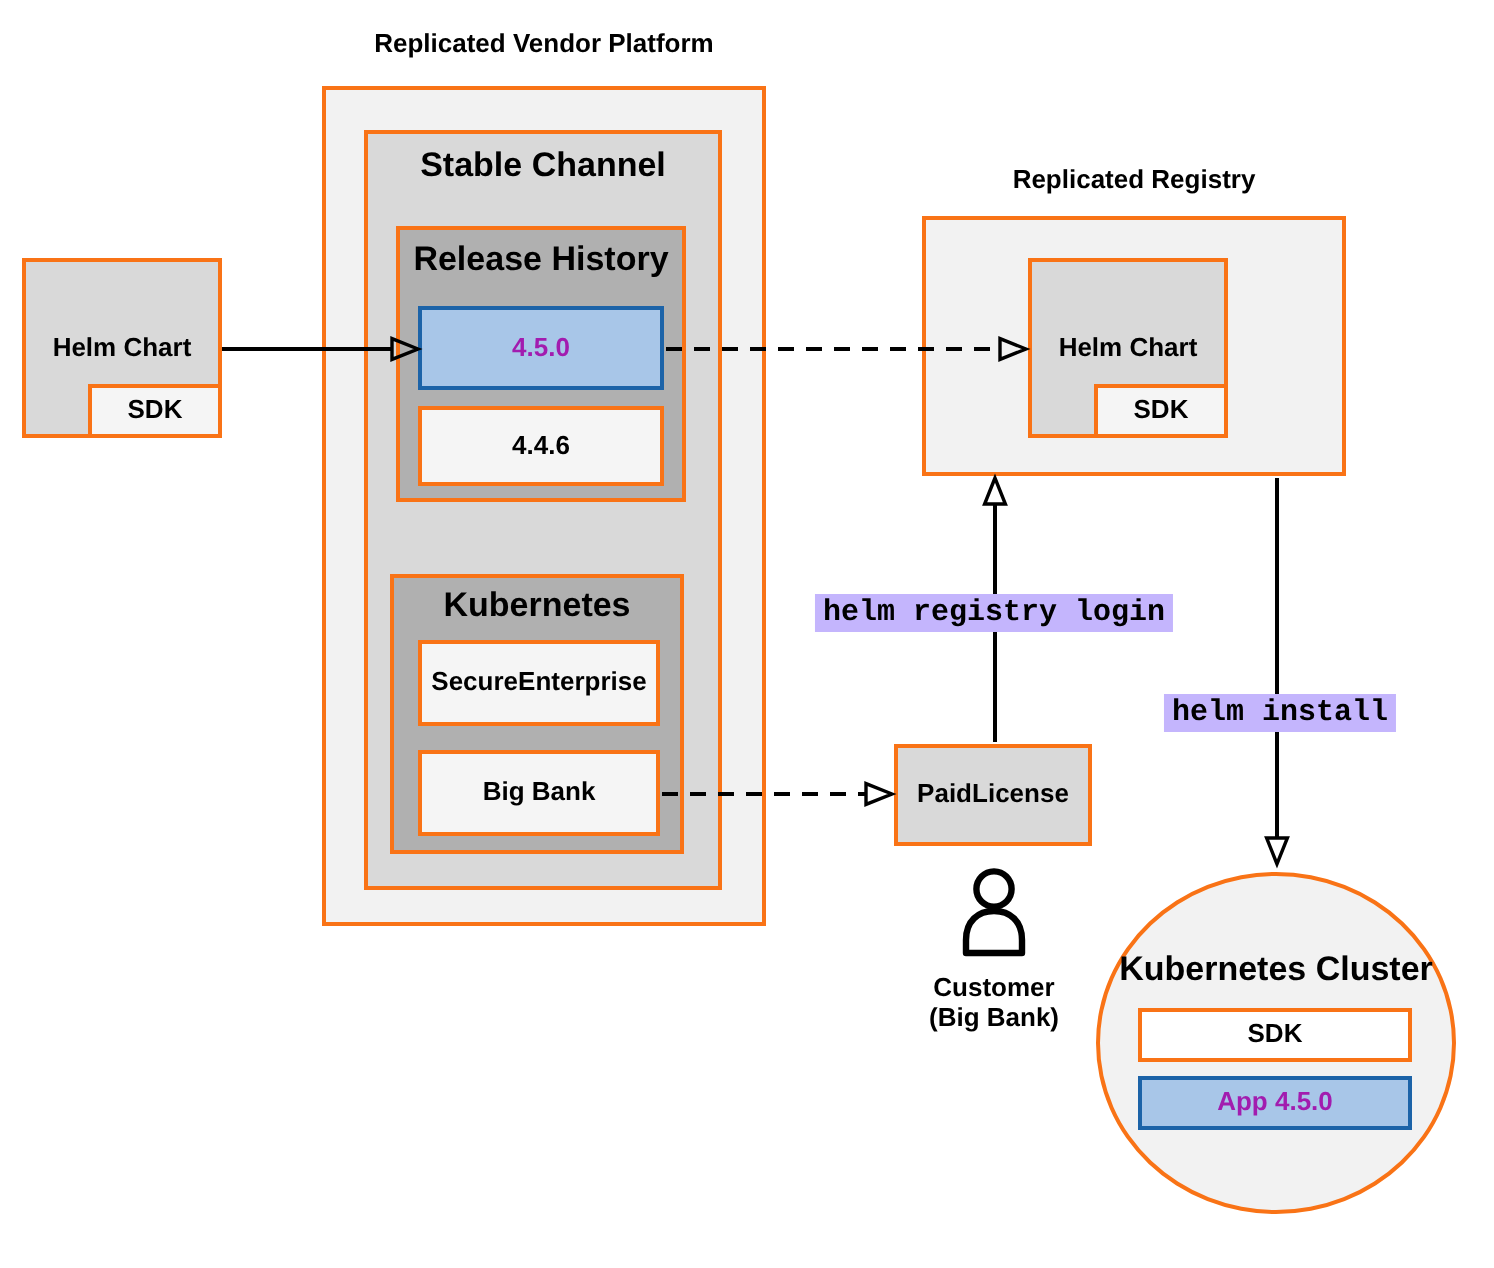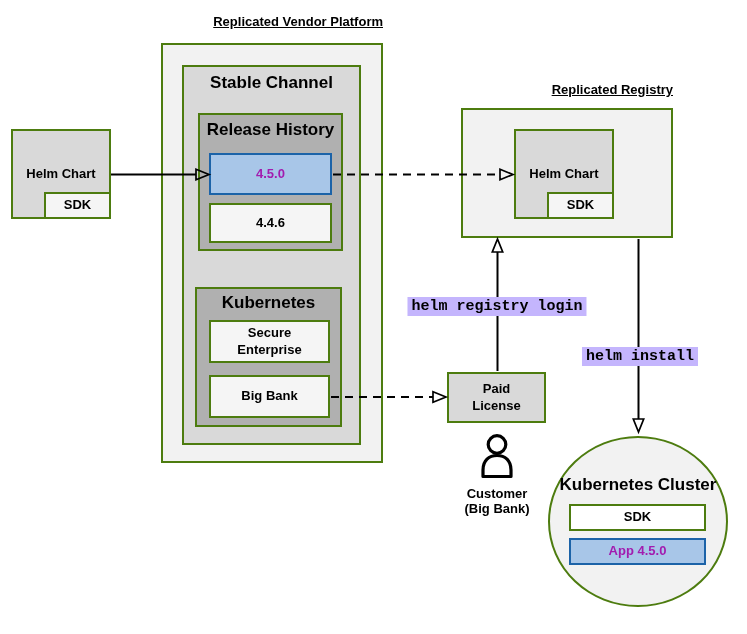--- a/index.html
+++ b/index.html
@@ -3,31 +3,31 @@
 <meta charset="utf-8">
 <style>
   html,body { margin:0; padding:0; background:#ffffff; }
   .canvas {
     position:relative; width:747px; height:634px; background:#ffffff;
     font-family:"Liberation Sans", sans-serif; font-weight:bold; color:#000;
     overflow:hidden;
   }
   .abs { position:absolute; box-sizing:border-box; }
   .box {
-    border:2px solid #4d7c0f; display:flex; align-items:center; justify-content:center;
+    border:2px solid #f97316; display:flex; align-items:center; justify-content:center;
     text-align:left; font-size:13px; line-height:1.25;
   }
-  .col { flex-direction:column; }
+  .col { flex-direction:row; }
   .fill-light { background:#f2f2f2; }
   .fill-mid   { background:#d9d9d9; }
   .fill-dark  { background:#b0b0b0; }
   .fill-off   { background:#f5f5f5; }
   .fill-white { background:#ffffff; }
   .blue-box { background:#a8c6e8; border-color:#1c63a8; color:#a21caf; }
-  .diagram-title { font-size:13px; text-align:right; line-height:16px;text-decoration:underline; }
+  .diagram-title { font-size:13px; text-align:center; line-height:16px; }
   .container-label { text-align:center; font-size:17px; line-height:15px; }
   .circle { border-radius:50%; }
   .cmd {
     font-family:Liberation Mono, monospace; font-weight:bold; font-size:15px;
     background:#c4b5fd; padding:1px 4px; white-space:nowrap; transform:translateX(-50%);
   }
   .actor-label { text-align:center; font-size:13px; line-height:15px; }
   svg.overlay { position:absolute; left:0; top:0; pointer-events:none; }
 </style>
 </head>

